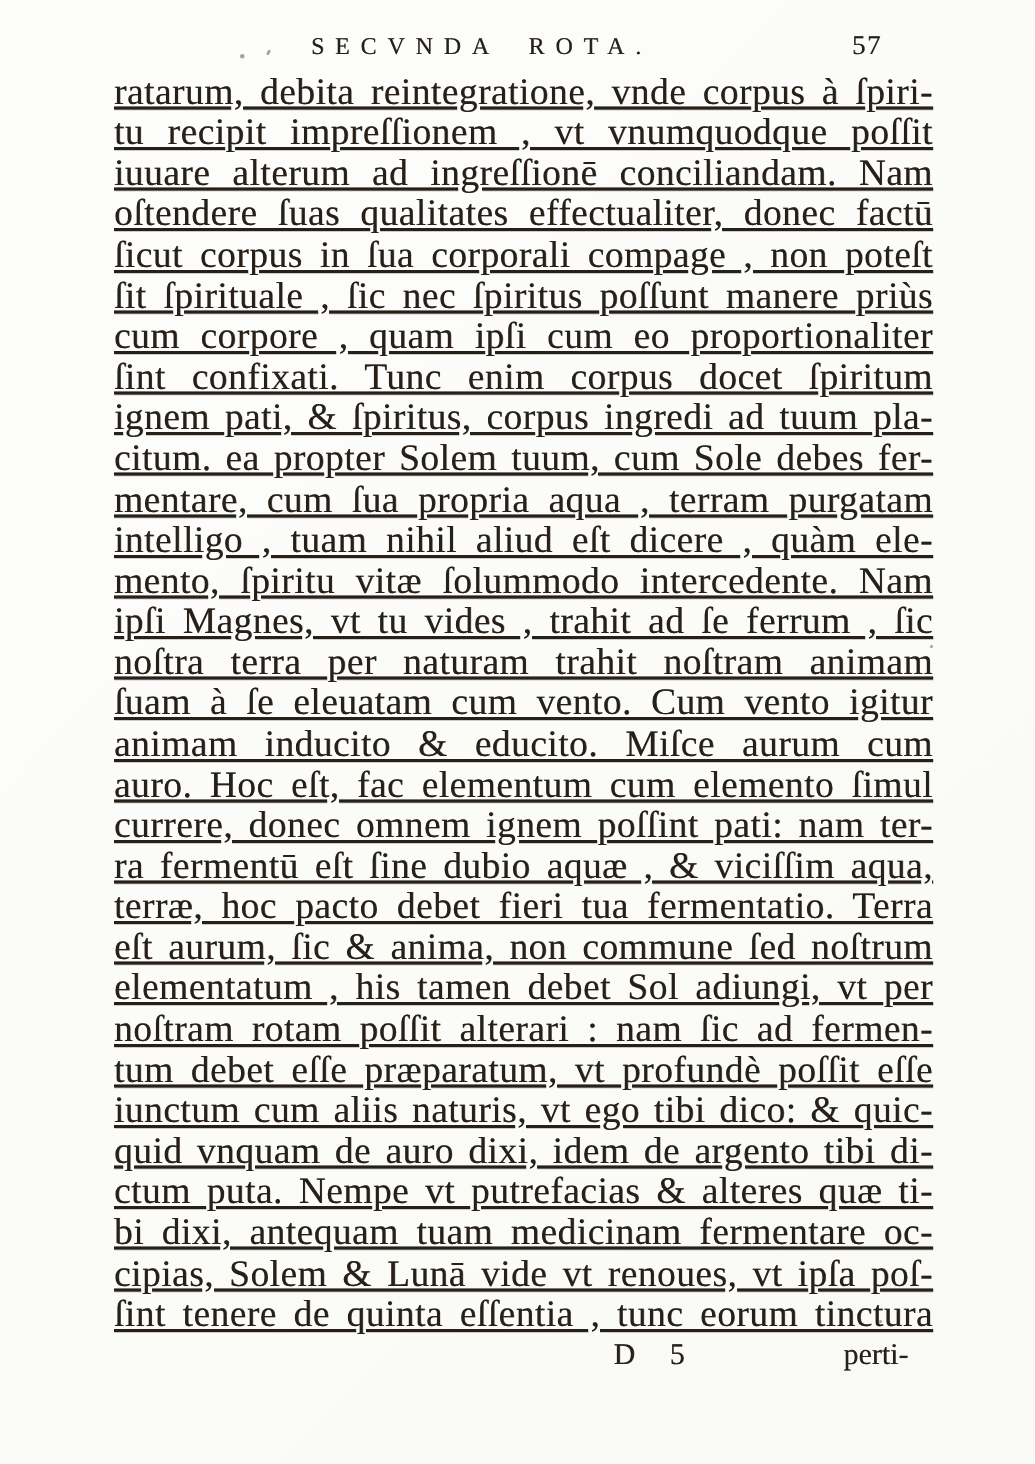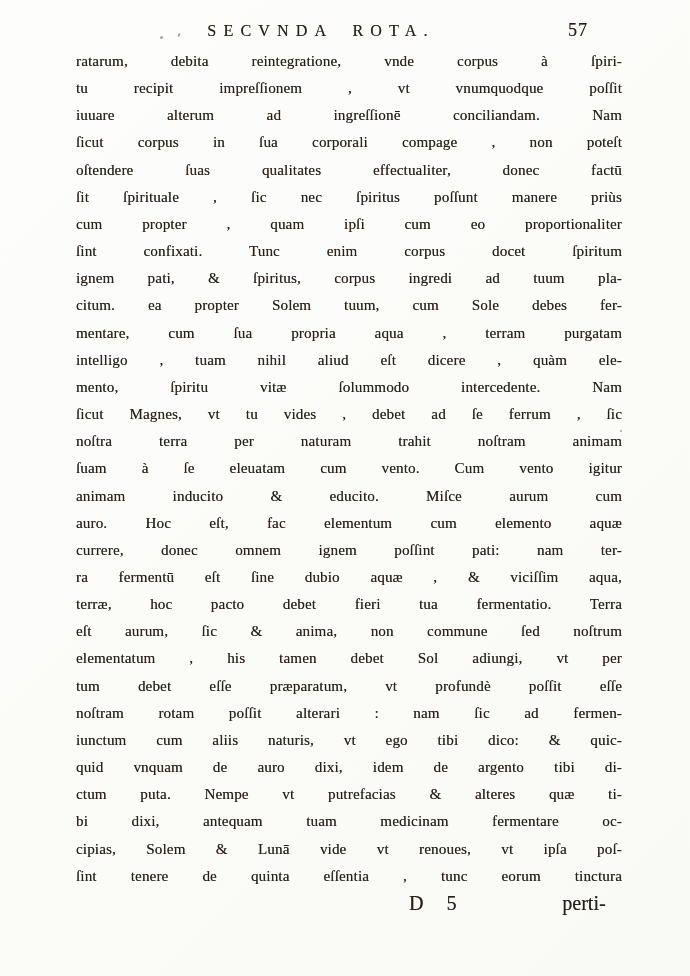--- a/index.html
+++ b/index.html
@@ -40,28 +40,29 @@
   .page-number {
     font-size: 18px;
     letter-spacing: 1px;
     padding-right: 34px;
     margin-left: 29px;
   }
   .body-text {
     margin-top: 2px;
   }
   .line {
-    font-size: 15px;
+    font-size: 25px;
     line-height: 27.15px;
     white-space: normal;
     text-align: justify;
     text-align-last: justify;
     -moz-text-align-last: justify;
     letter-spacing: 0.012em;
     text-shadow: 0.25px 0.25px 0.35px rgba(45,38,30,0.6);
+    text-decoration: underline;
   }
   .footer-row {
     position: relative;
     height: 32px;
     font-size: 20px;
     text-shadow: 0.25px 0.25px 0.35px rgba(45,38,30,0.6);
   }
   .signature-mark {
     position: absolute;
     left: 61%;
@@ -97,42 +98,42 @@
     <div class="header-row">
       <div class="running-title">SECVNDA ROTA.</div>
       <div class="page-number">57</div>
     </div>
 
     <div class="body-text" id="body-text">
 
     <div class="line">ratarum, debita reintegratione, vnde corpus à ſpiri-</div>
         <div class="line">tu recipit impreſſionem , vt vnumquodque poſſit</div>
         <div class="line">iuuare alterum ad ingreſſionē conciliandam. Nam</div>
+        <div class="line">oſtendere ſuas qualitates effectualiter, donec factū</div>
         <div class="line">ſicut corpus in ſua corporali compage , non poteſt</div>
-        <div class="line">oſtendere ſuas qualitates effectualiter, donec factū</div>
         <div class="line">ſit ſpirituale , ſic nec ſpiritus poſſunt manere priùs</div>
-        <div class="line">cum propter , quam ipſi cum eo proportionaliter</div>
+        <div class="line">cum corpore , quam ipſi cum eo proportionaliter</div>
         <div class="line">ſint confixati. Tunc enim corpus docet ſpiritum</div>
         <div class="line">ignem pati, &amp; ſpiritus, corpus ingredi ad tuum pla-</div>
         <div class="line">citum. ea propter Solem tuum, cum Sole debes fer-</div>
         <div class="line">mentare, cum ſua propria aqua , terram purgatam</div>
         <div class="line">intelligo , tuam nihil aliud eſt dicere , quàm ele-</div>
         <div class="line">mento, ſpiritu vitæ ſolummodo intercedente. Nam</div>
-        <div class="line">ſicut Magnes, vt tu vides , debet ad ſe ferrum , ſic</div>
+        <div class="line">ipſi Magnes, vt tu vides , trahit ad ſe ferrum , ſic</div>
         <div class="line">noſtra terra per naturam trahit noſtram animam</div>
         <div class="line">ſuam à ſe eleuatam cum vento. Cum vento igitur</div>
         <div class="line">animam inducito &amp; educito. Miſce aurum cum</div>
-        <div class="line">auro. Hoc eſt, fac elementum cum elemento aquæ</div>
+        <div class="line">auro. Hoc eſt, fac elementum cum elemento ſimul</div>
         <div class="line">currere, donec omnem ignem poſſint pati: nam ter-</div>
         <div class="line">ra fermentū eſt ſine dubio aquæ , &amp; viciſſim aqua,</div>
         <div class="line">terræ, hoc pacto debet fieri tua fermentatio. Terra</div>
         <div class="line">eſt aurum, ſic &amp; anima, non commune ſed noſtrum</div>
         <div class="line">elementatum , his tamen debet Sol adiungi, vt per</div>
+        <div class="line">noſtram rotam poſſit alterari : nam ſic ad fermen-</div>
         <div class="line">tum debet eſſe præparatum, vt profundè poſſit eſſe</div>
-        <div class="line">noſtram rotam poſſit alterari : nam ſic ad fermen-</div>
         <div class="line">iunctum cum aliis naturis, vt ego tibi dico: &amp; quic-</div>
         <div class="line">quid vnquam de auro dixi, idem de argento tibi di-</div>
         <div class="line">ctum puta. Nempe vt putrefacias &amp; alteres quæ ti-</div>
         <div class="line">bi dixi, antequam tuam medicinam fermentare oc-</div>
         <div class="line">cipias, Solem &amp; Lunā vide vt renoues, vt ipſa poſ-</div>
         <div class="line">ſint tenere de quinta eſſentia , tunc eorum tinctura</div>
       </div>
 
     <div class="footer-row">
       <div class="signature-mark">D 5</div>

